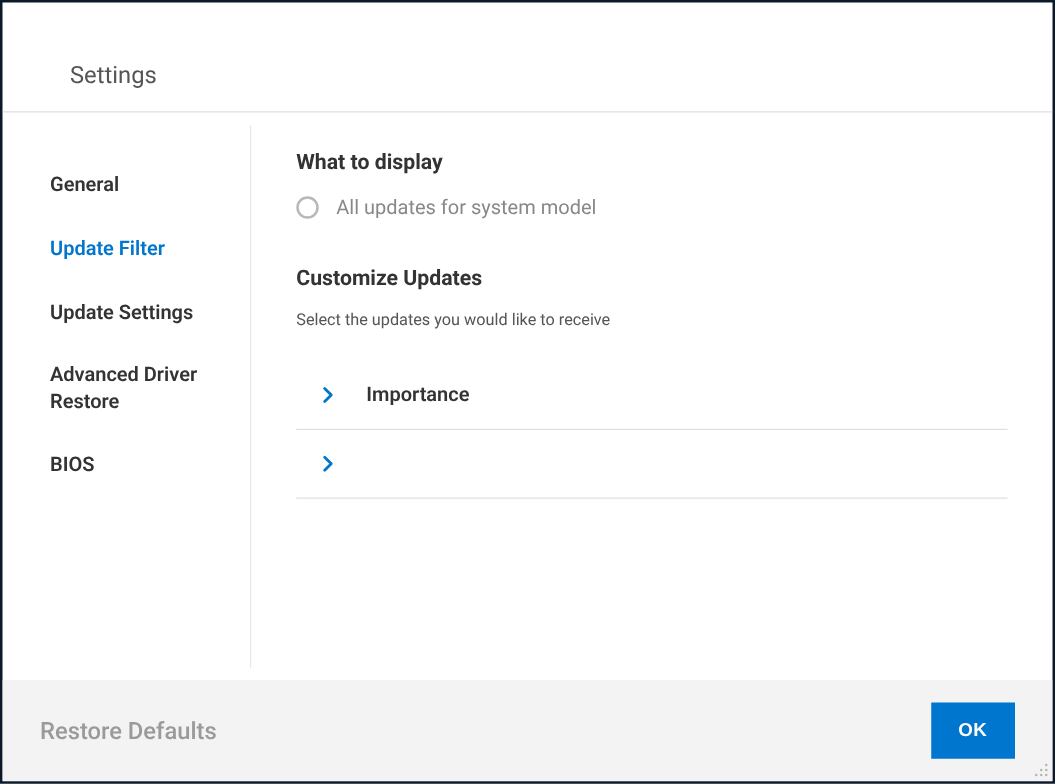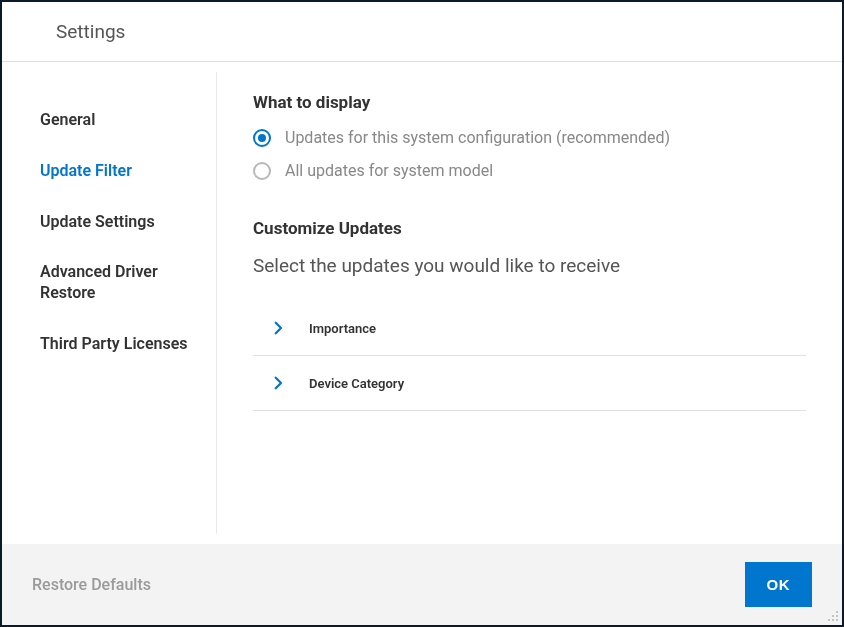--- a/index.html
+++ b/index.html
@@ -12,28 +12,29 @@
       border: 2px solid #0a1a2a;
       display: flex;
       flex-direction: column;
     }
     .header {
       padding: 18px 0 18px 54px;
       border-bottom: 1px solid #e0e0e0;
       font-size: 19px;
       color: #555;
       font-weight: 400;
+      margin-top: 28px;
     }
     .body {
       flex: 1;
       display: flex;
       overflow: hidden;
     }
     .sidebar {
-      width: 215px;
+      width: 199px;
       padding: 30px 0 30px 38px;
       border-right: 1px solid #e8e8e8;
       margin: 10px 0;
     }
     .sidebar-item {
       font-size: 16px;
       color: #333;
       font-weight: 600;
       padding: 8px 0;
       margin-bottom: 14px;
@@ -85,52 +86,52 @@
       border-radius: 50%;
       top: 50%;
       left: 50%;
       transform: translate(-50%, -50%);
     }
     .radio-label {
       font-size: 16px;
       color: #888;
     }
     .subtext {
-      font-size: 19px;
+      font-size: 13px;
       color: #555;
       margin-bottom: 24px;
     }
     .accordion-row {
       display: flex;
       align-items: center;
       padding: 18px 0 18px 16px;
       border-bottom: 1px solid #e0e0e0;
       cursor: pointer;
     }
     .chevron {
       width: 18px;
       height: 18px;
       margin-right: 22px;
       flex-shrink: 0;
     }
     .accordion-label {
-      font-size: 13px;
+      font-size: 16px;
       font-weight: 600;
       color: #333;
     }
     .footer {
       background: #f3f3f3;
       padding: 18px 30px;
       display: flex;
       align-items: center;
       justify-content: space-between;
       position: relative;
     }
     .restore-link {
-      font-size: 16px;
+      font-size: 19px;
       color: #9a9a9a;
       font-weight: 500;
       cursor: pointer;
     }
     .footer-buttons {
       display: flex;
       gap: 12px;
     }
     .btn {
       border: none;
@@ -157,31 +158,27 @@
 <body>
 
 <div class="header">Settings</div>
 
 <div class="body">
   <nav class="sidebar">
     <div class="sidebar-item">General</div>
     <div class="sidebar-item active">Update Filter</div>
     <div class="sidebar-item">Update Settings</div>
     <div class="sidebar-item">Advanced Driver Restore</div>
-    <div class="sidebar-item">Third Party Licenses</div>
+    <div class="sidebar-item">BIOS</div>
   </nav>
 
   <main class="main">
     <div class="section-title">What to display</div>
 
     <div class="radio-group">
-      <div class="radio-option selected">
-        <span class="radio-circle"></span>
-        <span class="radio-label">Updates for this system configuration (recommended)</span>
-      </div>
       <div class="radio-option">
         <span class="radio-circle"></span>
         <span class="radio-label">All updates for system model</span>
       </div>
     </div>
 
     <div class="section-title">Customize Updates</div>
     <div class="subtext">Select the updates you would like to receive</div>
 
     <div class="accordion-row">
@@ -189,21 +186,20 @@
           <polyline points="9 5 16 12 9 19"></polyline>
         </svg>
       <span class="accordion-label">Importance</span>
     </div>
 
 
     <div class="accordion-row">
       <svg class="chevron" viewBox="0 0 24 24" fill="none" stroke="#0076ce" stroke-width="3" stroke-linecap="round" stroke-linejoin="round">
           <polyline points="9 5 16 12 9 19"></polyline>
         </svg>
-      <span class="accordion-label">Device Category</span>
     </div>
   </main>
 </div>
 
 <div class="footer">
   <span class="restore-link">Restore Defaults</span>
   <div class="footer-buttons">
     <button class="btn btn-primary">OK</button>
   </div>
   <svg class="resize-grip" viewBox="0 0 12 12">

